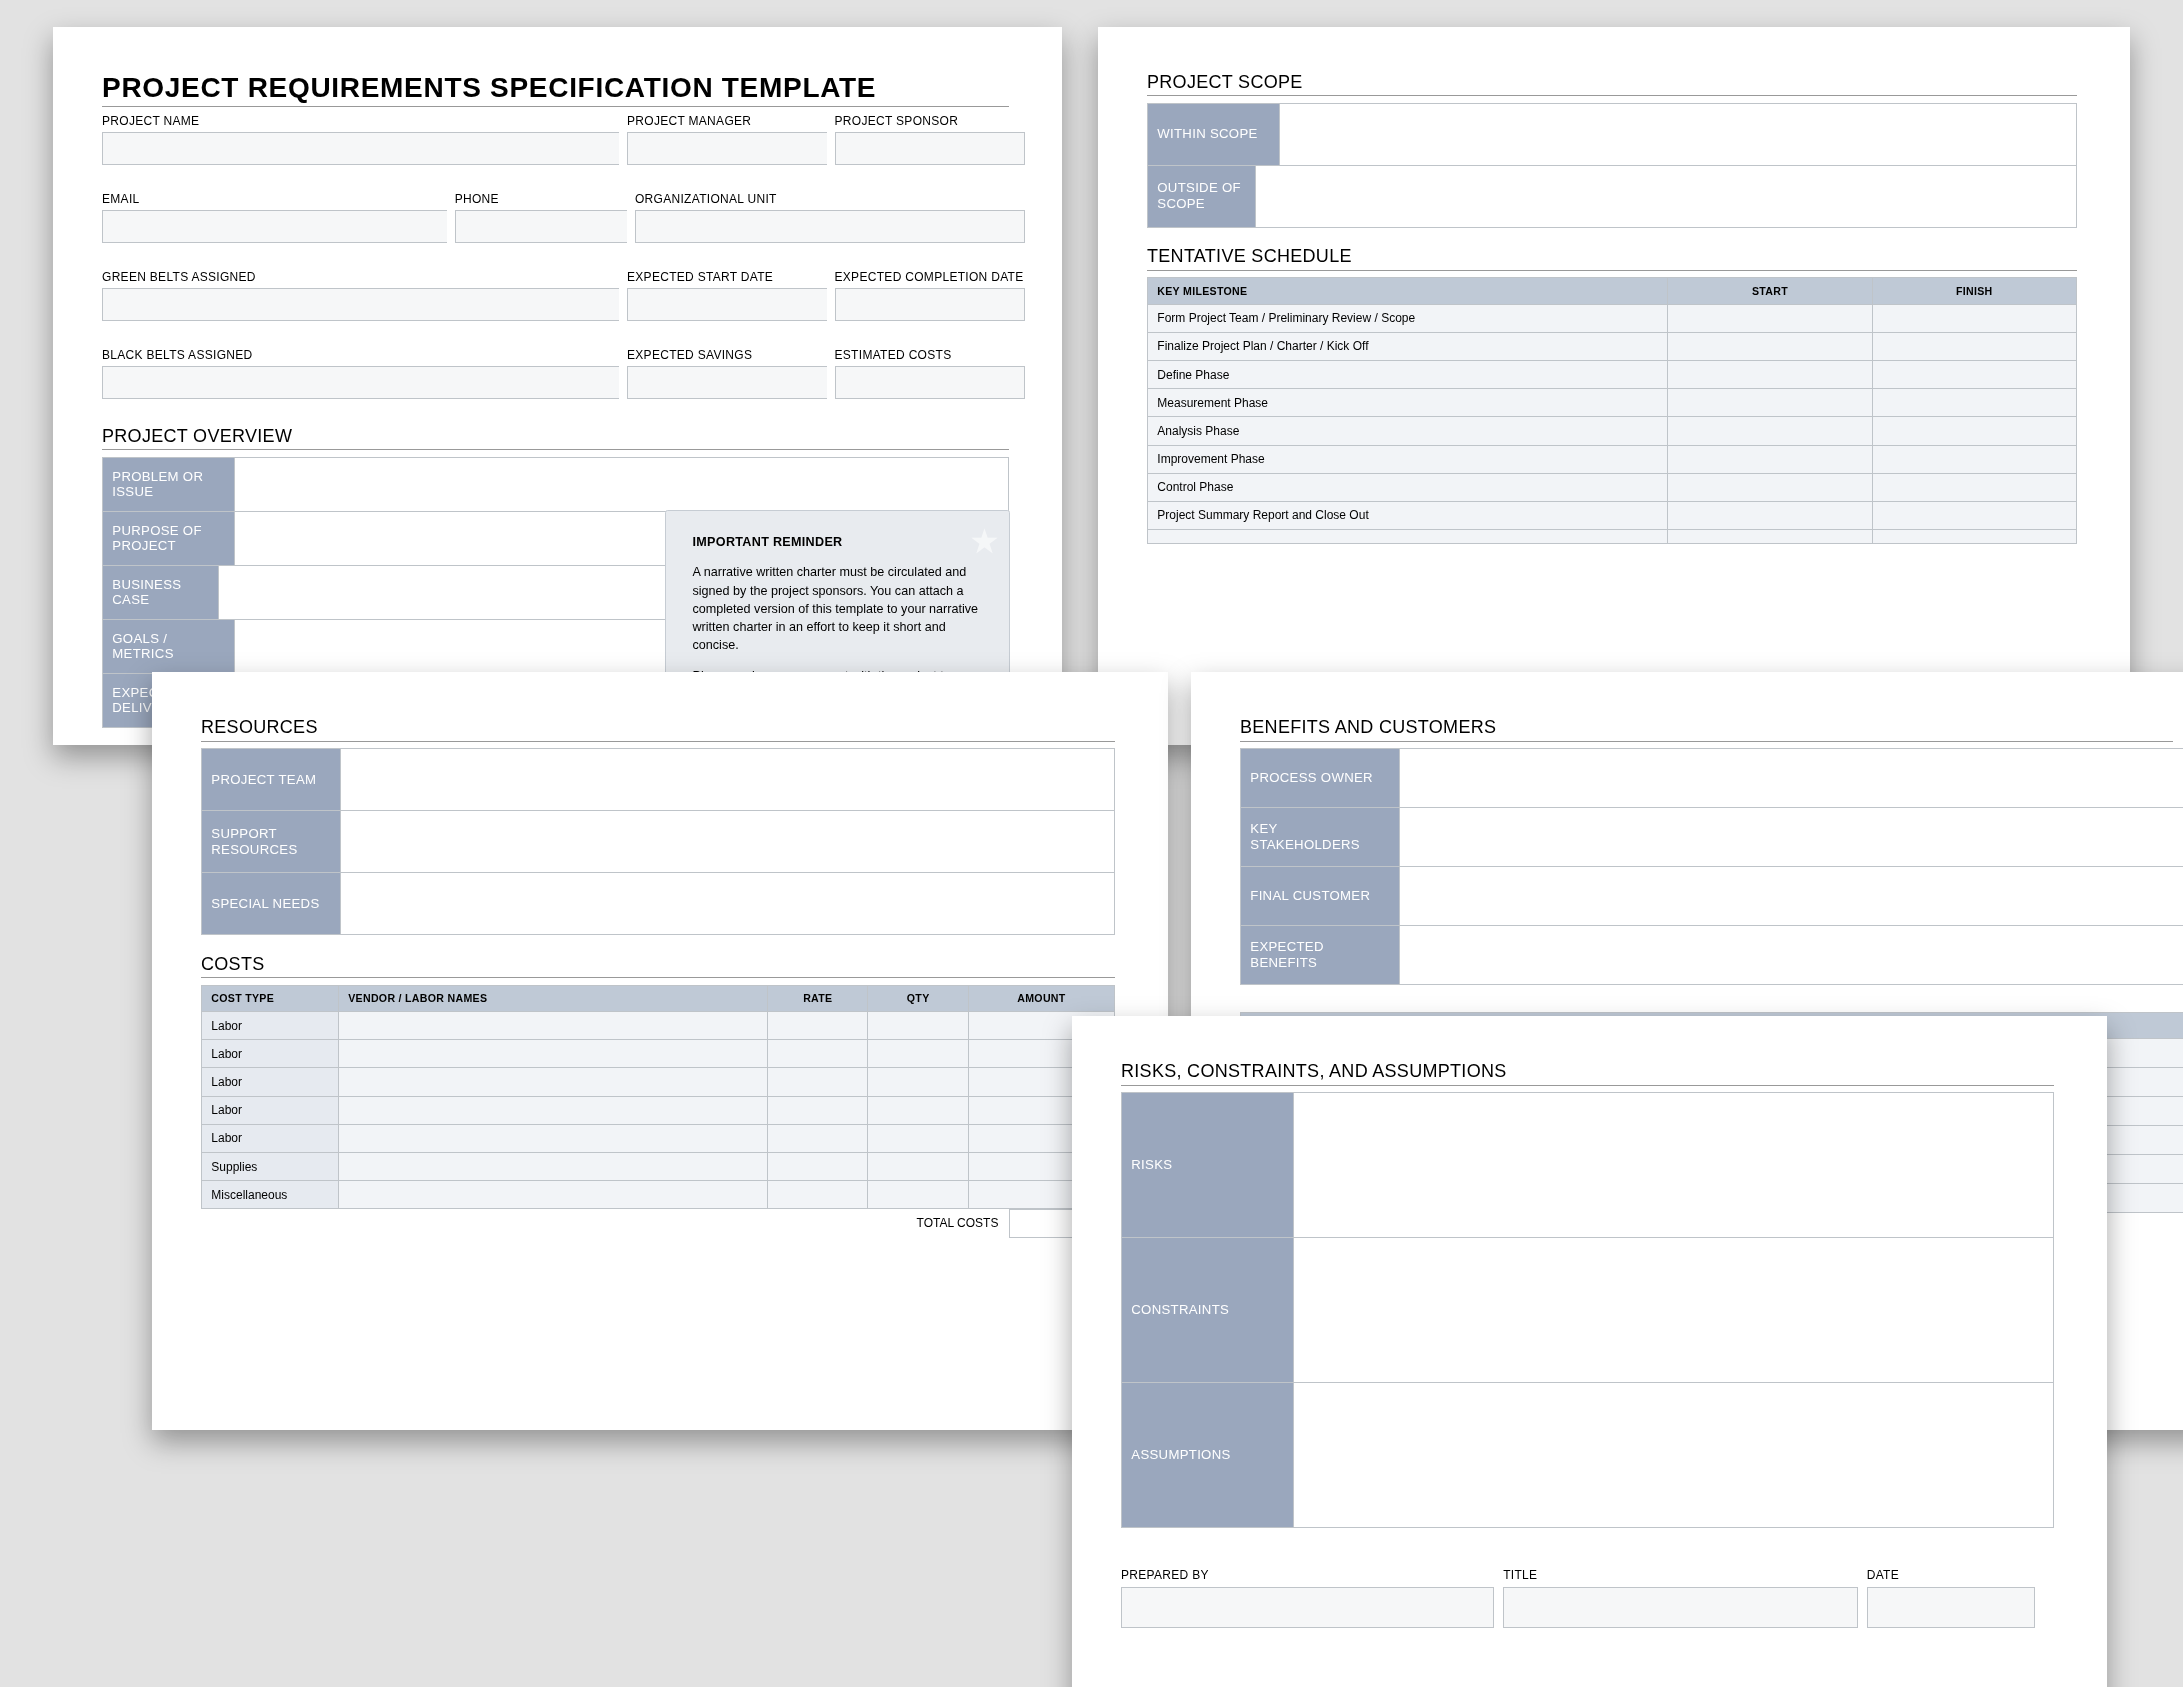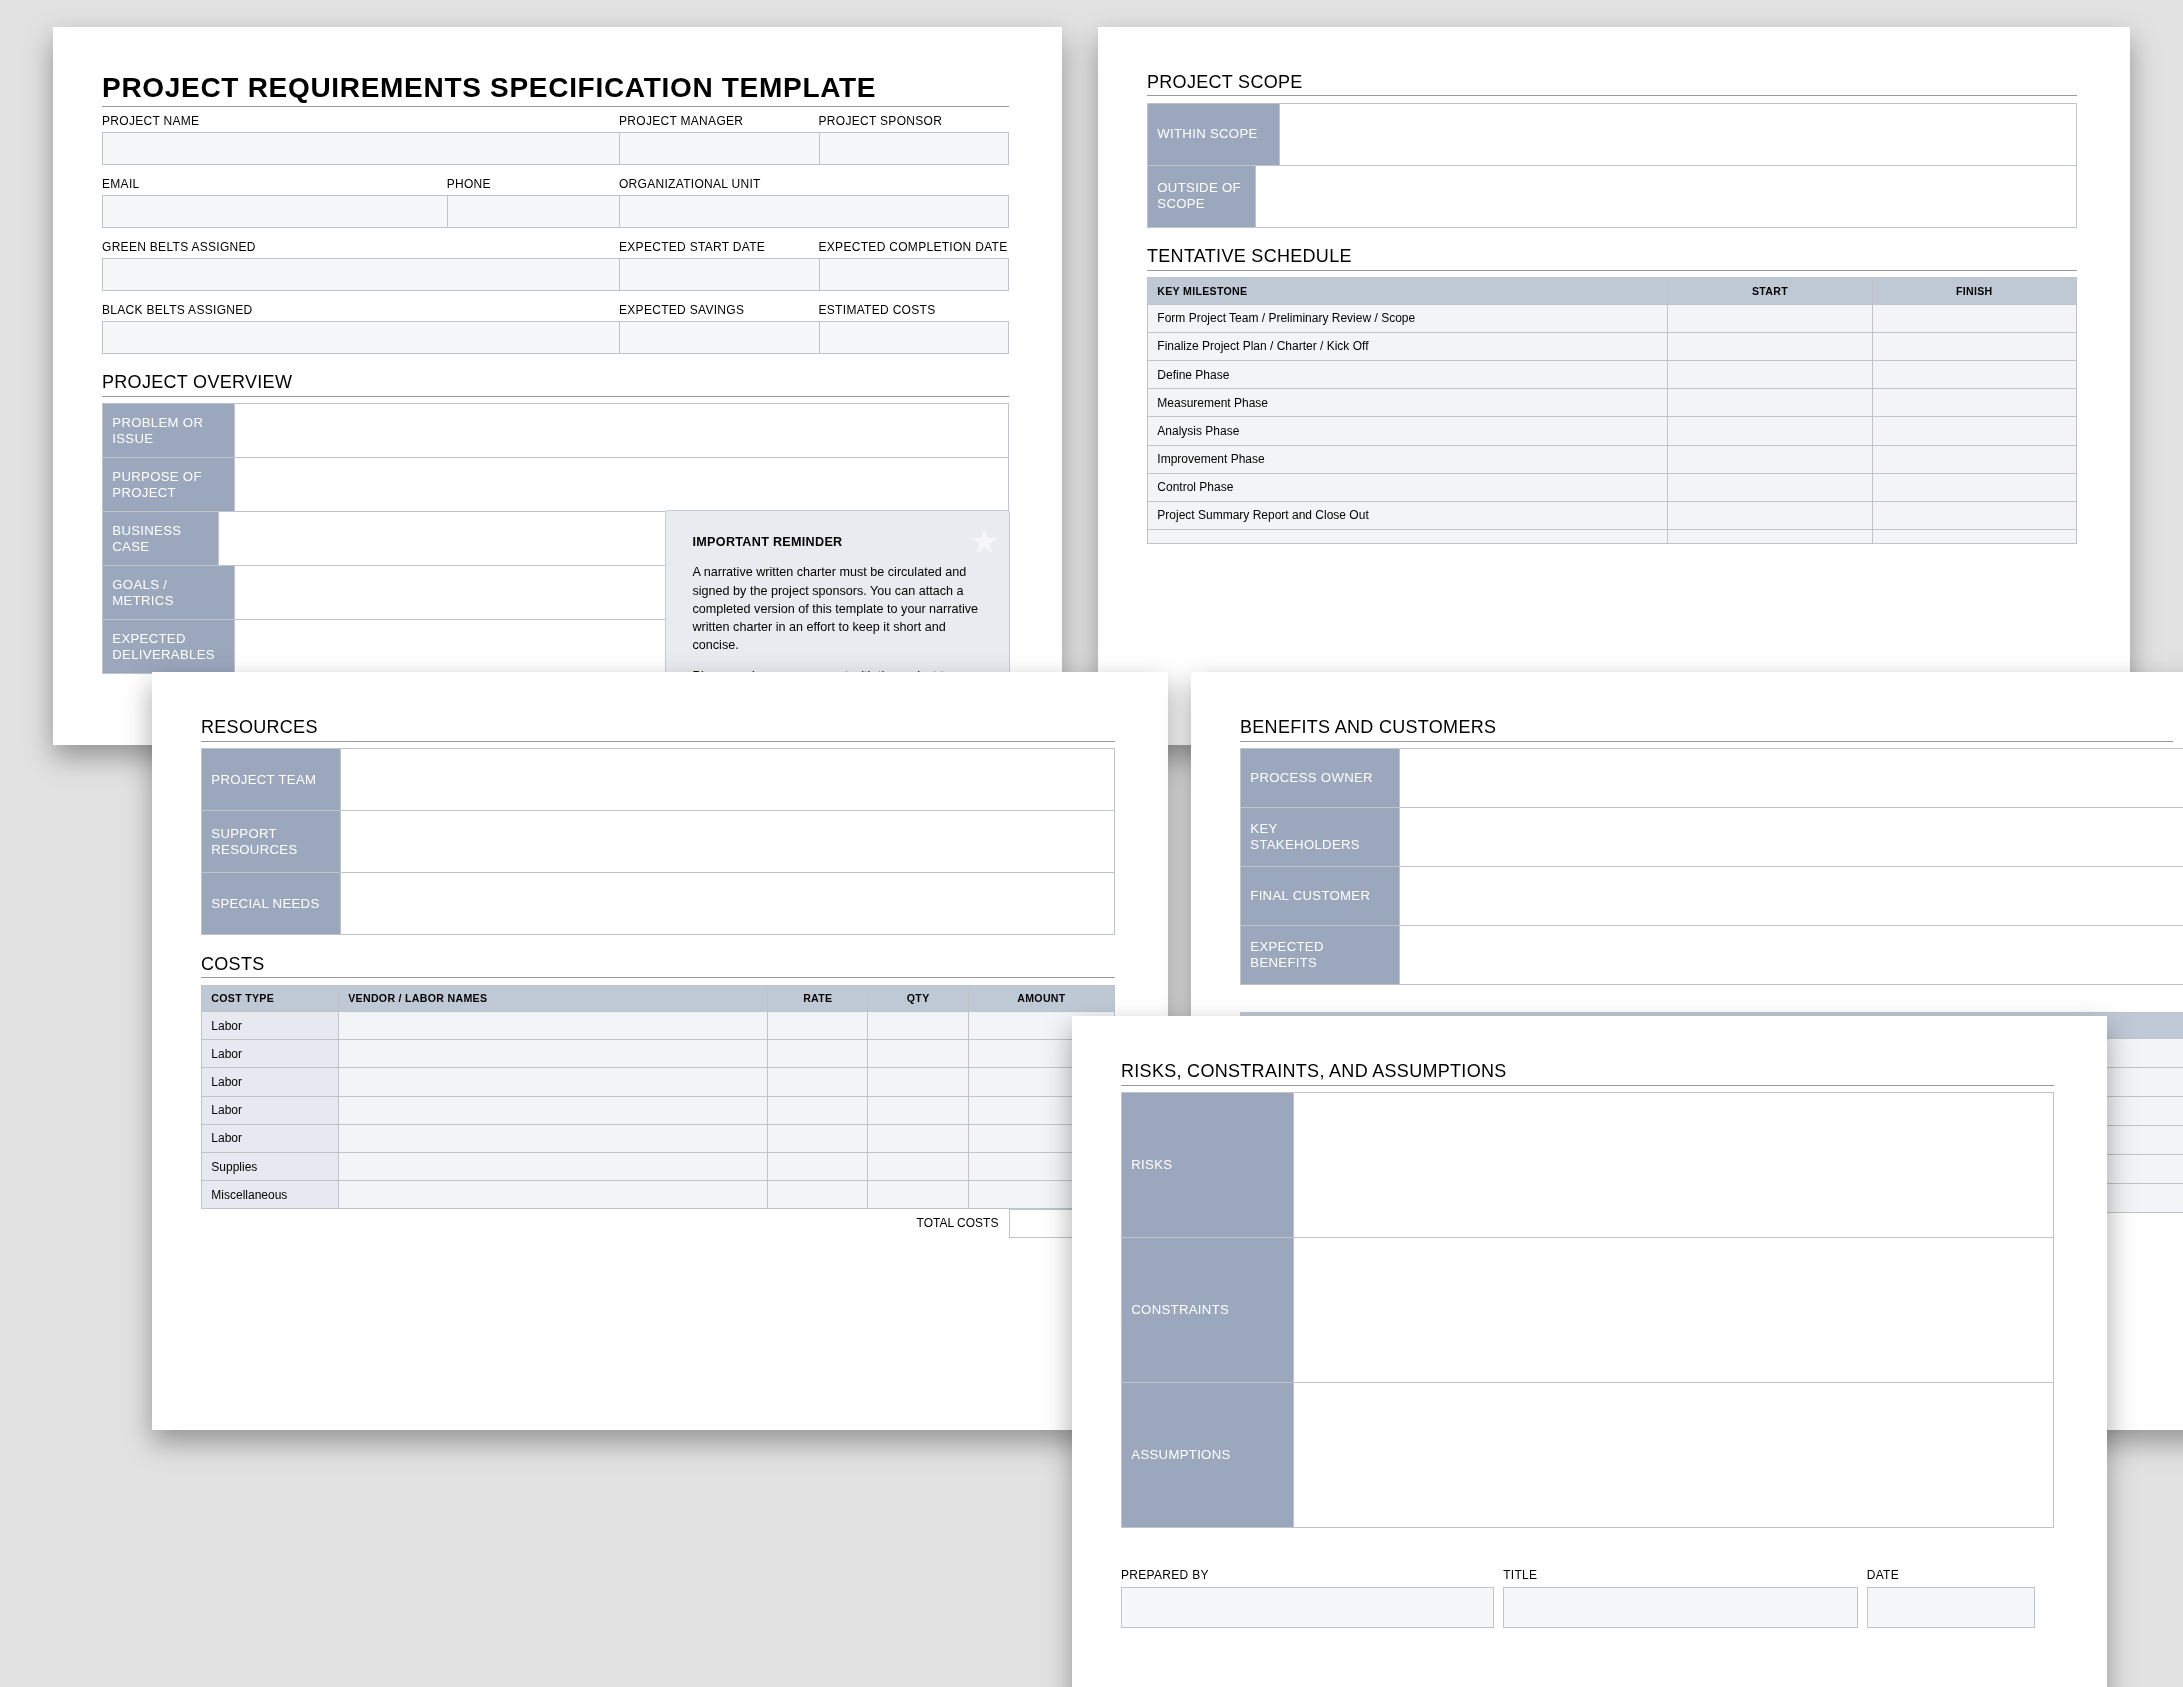--- a/index.html
+++ b/index.html
@@ -23,21 +23,21 @@
   .page3 { left: 152px;  top: 672px; width: 1016px; height: 758px; z-index: 2; }
   .page4 { left: 1191px; top: 672px; width: 1039px; height: 758px; z-index: 2; padding-right:0;}
   .page5 { left: 1072px; top: 1016px; width: 1035px; height: 695px; z-index: 3; }
 
   .main-title { font-size: 28px; letter-spacing: 0.7px; font-weight: 700; }
   .section-title { font-size: 18px; letter-spacing: 0.3px; margin-top: 18.5px; margin-bottom: 2.6px; font-weight: 400; }
   .small-label { font-size: 12px; letter-spacing: 0.3px; font-weight: 400; }
 
   .divider { border-top: 0.7px solid #999; margin: 2.6px 0 6.6px 0; }
 
-  .field-row { display: flex; gap: 0; margin-bottom: 12px; align-items: flex-end; }
+  .field-row { display: flex; gap: 8px; margin-bottom: 27px; align-items: flex-end; }
   .field { display: flex; flex-direction: column; }
   .field .box { background: #f6f7f8; border: 0.7px solid #bfc4c9; height: 33px; margin-top: 4px; }
 
   
   .lt { display: flex; border: 0.7px solid #bfc4c9; }
   .lt .lbl {
     background: #9aa7bd;
     color: #fff;
     font-size: 13.2px;
     padding: 6.6px 9.3px;

